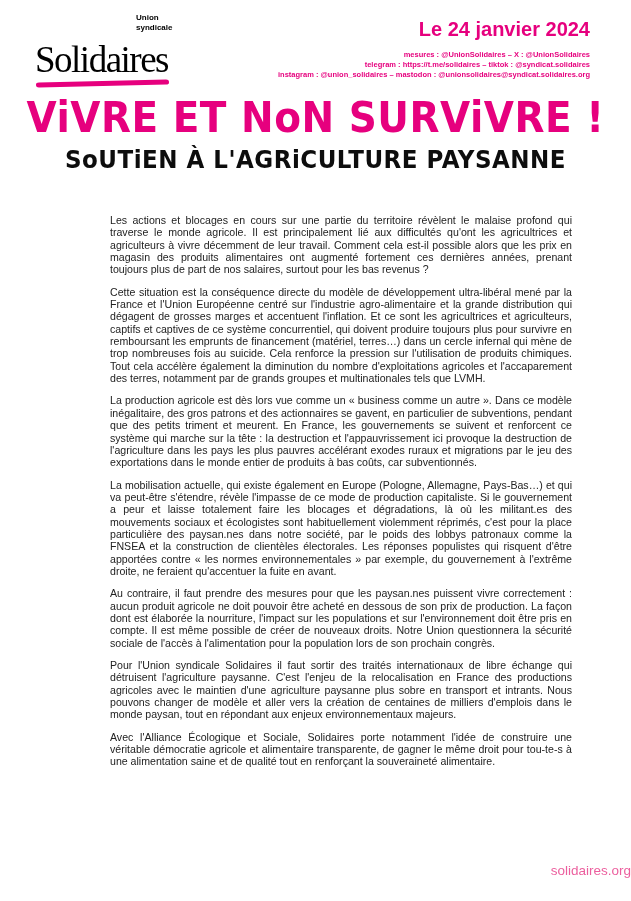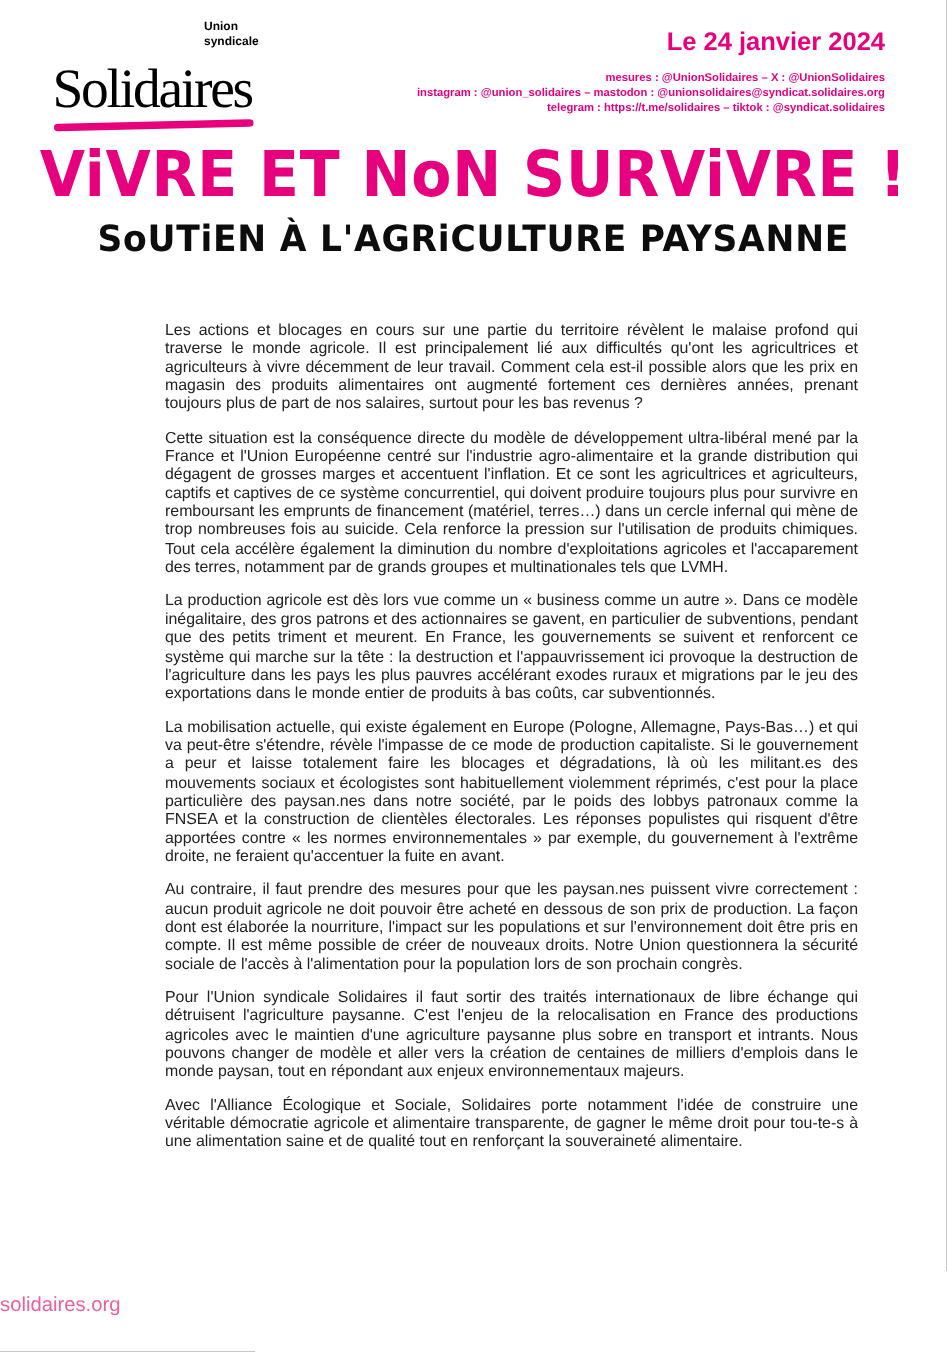--- a/index.html
+++ b/index.html
@@ -53,21 +53,21 @@
     margin-top: 3px;
     margin-left: 1px;
     background: #e6007e;
     border-radius: 3px / 2px;
     transform: rotate(-1.3deg);
   }
   .header-right { text-align: right; padding-top: 5px; }
   .header-date {
     color: #e6007e;
     font-weight: bold;
-    font-size: 17px;
+    font-size: 20px;
     margin-bottom: 9px;
   }
   .header-social { color: #e6007e; font-weight: bold; font-size: 7.5px; line-height: 1.3; }
 
   
   .title-block { position: absolute; top: 96px; left: 0; right: 0; text-align: center; }
   .main-title {
     margin: 0;
     font-family: "DejaVu Sans", sans-serif;
     font-weight: 800;
@@ -107,21 +107,21 @@
     line-height: 14.2px;
     margin-top: 12px;
   }
 
   
   .footer {
     position: absolute;
     bottom: 22px;
     left: 0;
     right: 0;
-    text-align: left;
+    text-align: right;
   }
   .footer a {
     color: #ec5f9e;
     text-decoration: none;
     font-size: 13.5px;
   }
 </style>
 </head>
 <body>
 
@@ -131,22 +131,22 @@
     <div class="logo-block">
       <div class="logo-tagline">Union
 syndicale</div>
       <div class="logo-text">Solidaires</div>
       <div class="logo-underline"></div>
     </div>
     <div class="header-right">
       <div class="header-date">Le 24 janvier 2024</div>
       <div class="header-social">
         <div>mesures : @UnionSolidaires – X : @UnionSolidaires</div>
+        <div>telegram : https://t.me/solidaires – tiktok : @syndicat.solidaires</div>
         <div>instagram : @union_solidaires – mastodon : @unionsolidaires@syndicat.solidaires.org</div>
-        <div>telegram : https://t.me/solidaires – tiktok : @syndicat.solidaires</div>
       </div>
     </div>
   </div>
 
   <div class="title-block">
     <h1 class="main-title">ViVRE ET NoN SURViVRE !</h1>
     <h2 class="subtitle">SoUTiEN À L'AGRiCULTURE PAYSANNE</h2>
   </div>
 
   <div class="body-text">

